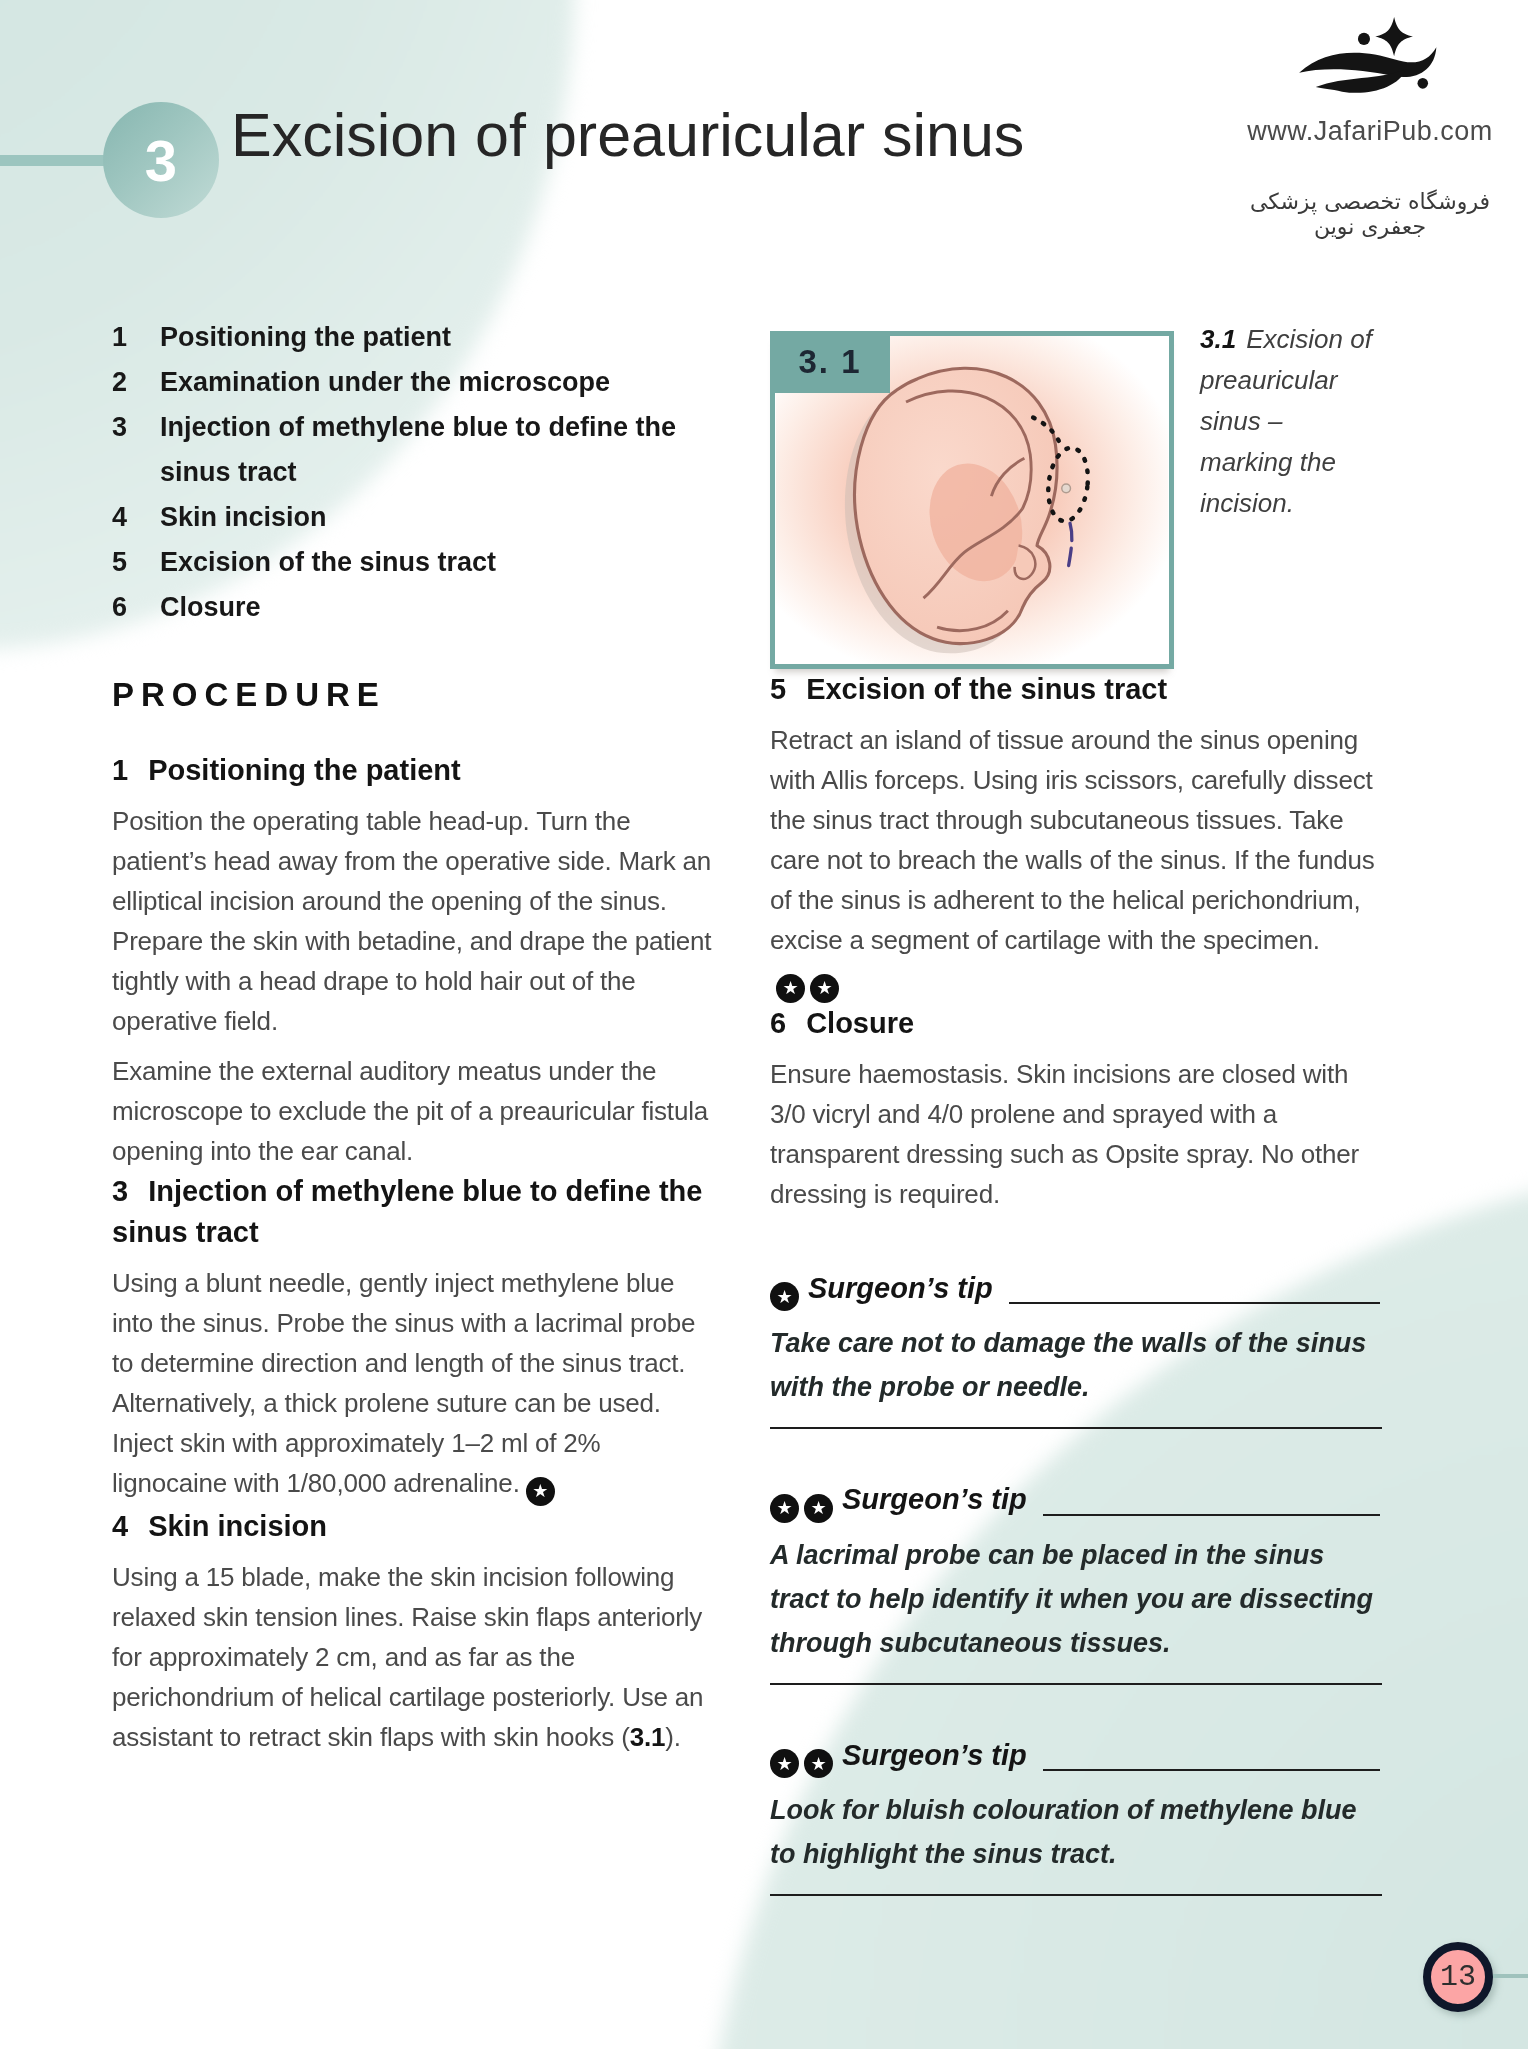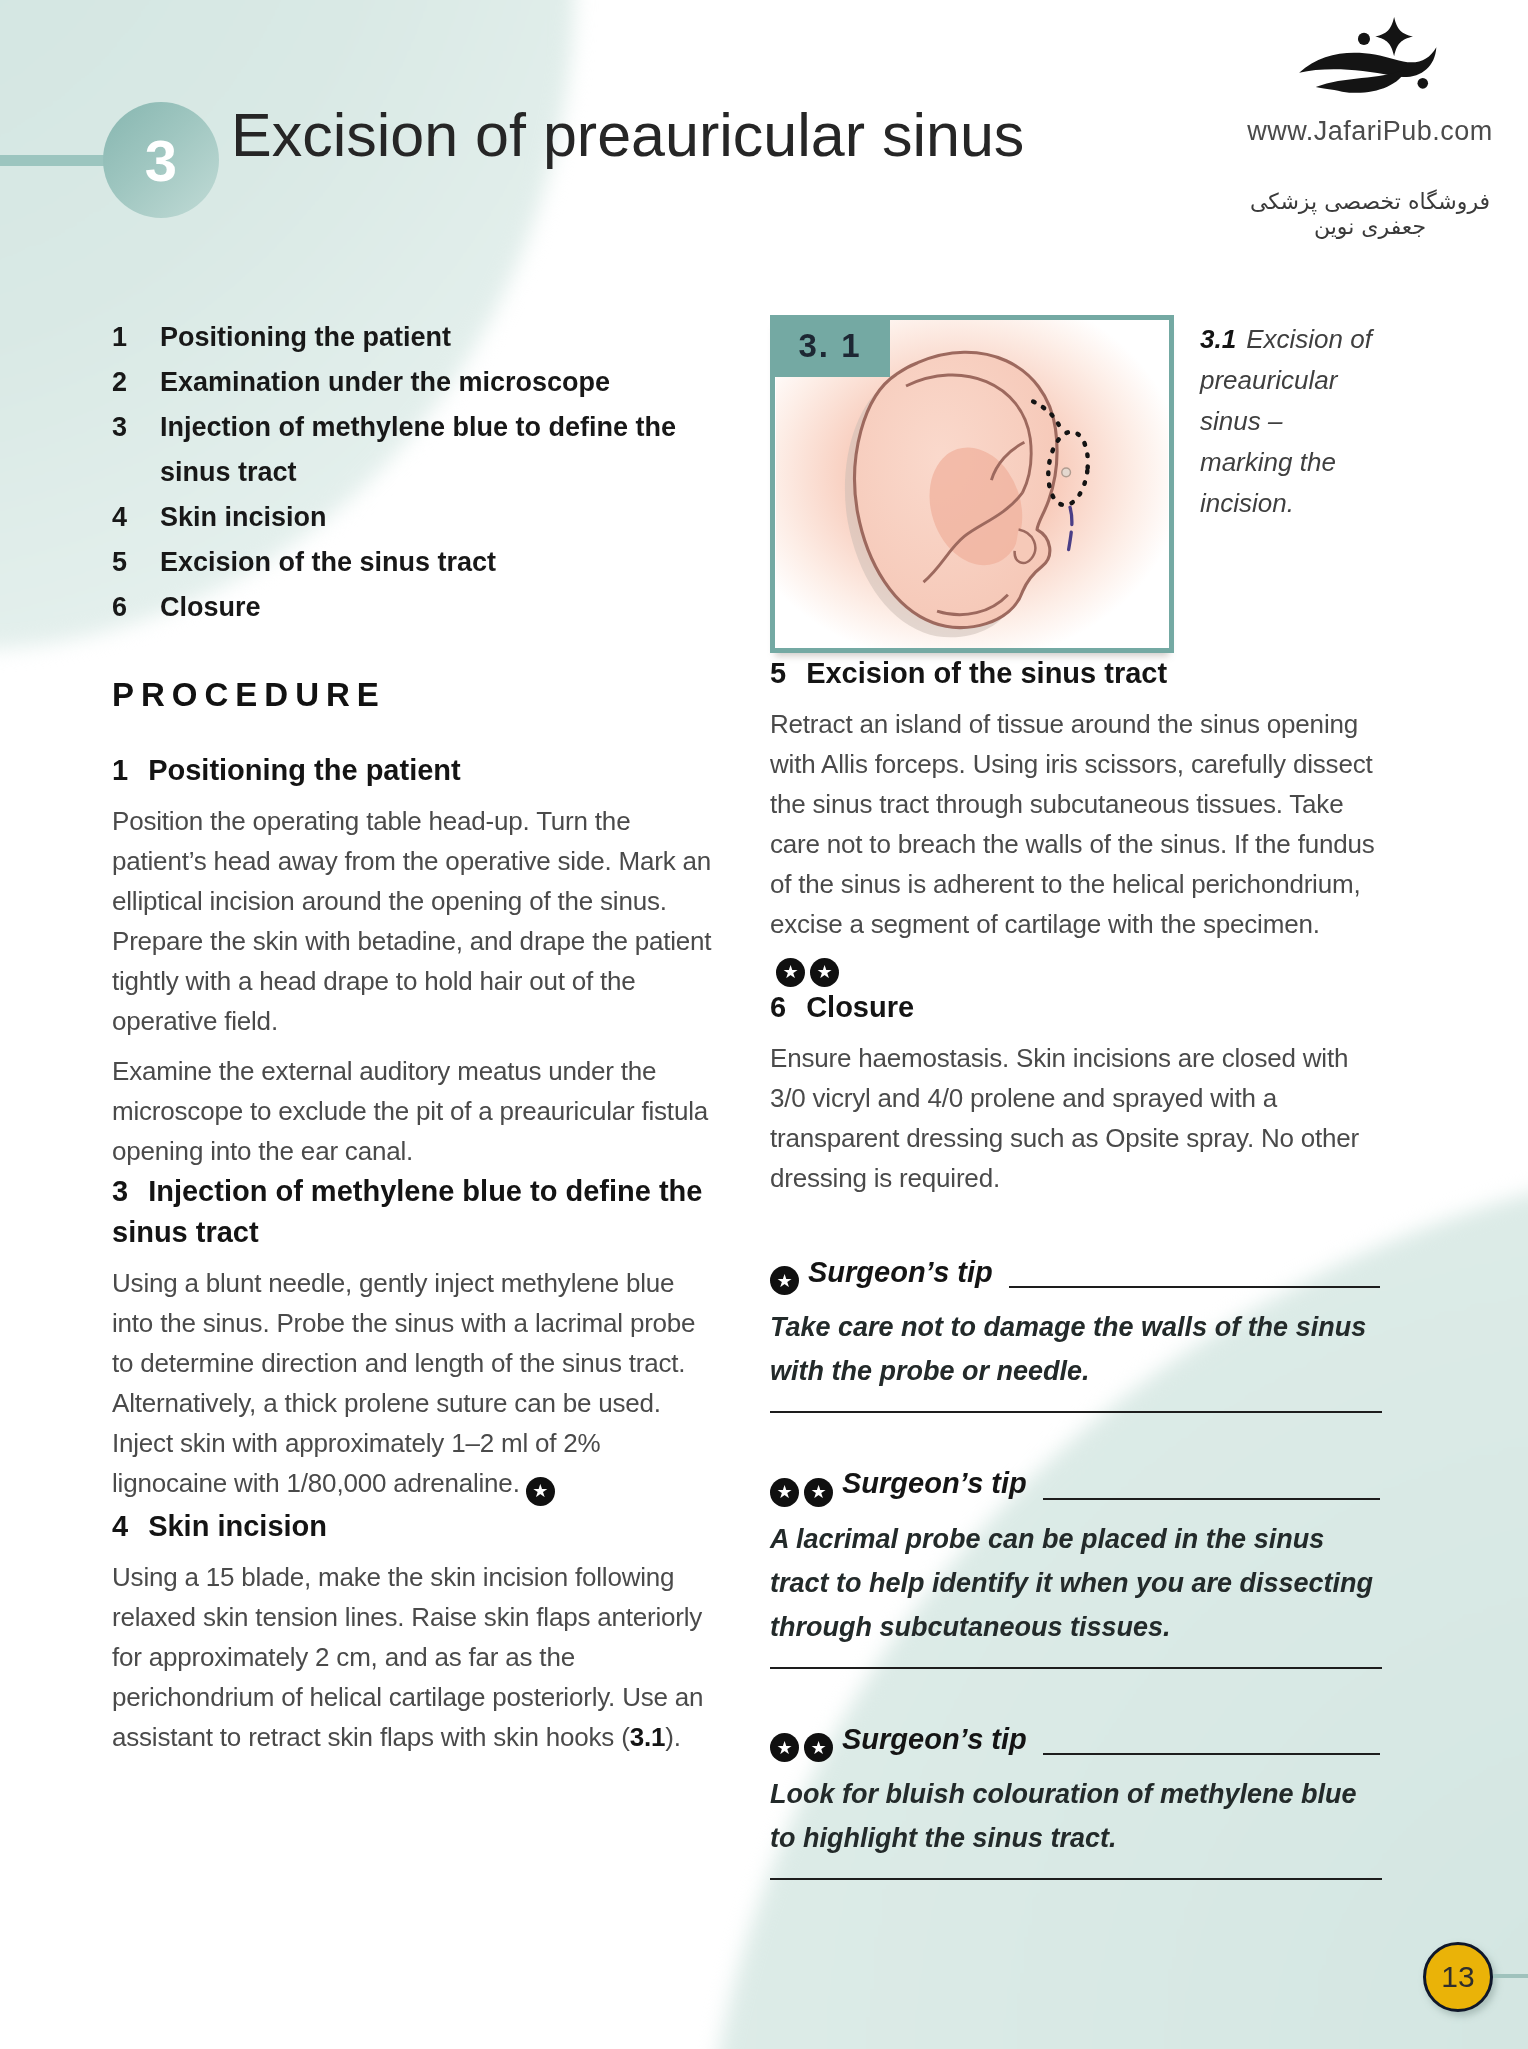--- a/index.html
+++ b/index.html
@@ -56,44 +56,45 @@
     background:#101010; color:#ffffff; font-size:18px; line-height:1;
     align-items:center; justify-content:center; vertical-align:-5px; margin-right:5px;
   }
   .stars-inline { margin-left:6px; white-space:nowrap; }
   
   .figure-row { display:flex; gap:26px; }
   .figure-box {
     position:relative; width:404px; height:338px; background:#ffffff;
     border:5px solid #74a9a3; flex:0 0 auto;
     box-shadow:0 8px 7px -5px rgba(120,110,100,0.35);
+    margin-top:16px;
   }
   .figure-tab {
     position:absolute; left:-5px; top:-5px; width:120px; height:62px;
     background:#74a9a3; color:#1d2733; font-size:33px; font-weight:800;
     display:flex; align-items:center; justify-content:center; letter-spacing:2px;
   }
   .fig-caption { width:182px; font-style:italic; font-size:26px; line-height:41px; color:#3f3f3f; padding-top:4px; }
   .fig-caption .capnum { font-style:italic; font-weight:700; color:#141414; margin-right:10px; }
   
   .tips { margin-top:58px; }
   .tip { margin-top:54px; }
   .tip:first-child { margin-top:0; }
   .tip-head { display:flex; align-items:baseline; }
   .tip-title { font-size:29px; font-weight:700; font-style:italic; color:#141414; margin-left:4px; }
   .tip-rule { flex:1; height:2px; background:#1d1d1d; margin:0 2px 7px 16px; align-self:flex-end; }
   .tip-body { font-size:27px; font-style:italic; font-weight:600; line-height:44px; color:#232a2a; margin-top:10px; }
   .tip-sep { height:2px; background:#1d1d1d; margin-top:18px; }
   
   .page-num-circle {
     position:absolute; left:1423px; top:1942px; width:70px; height:70px; border-radius:50%;
-    background:#eab308; border:3px solid #0f172a;
+    background:#fca5a5; border:8px solid #0f172a;
     box-shadow:3px 4px 7px rgba(125,150,144,0.5);
     display:flex; align-items:center; justify-content:center;
-    font-size:30px; color:#2e2e2e;
+    font-size:30px; color:#2e2e2e;font-family:Liberation Mono, monospace;
   }
   .page-num-line { position:absolute; left:1493px; top:1974px; width:35px; height:4px; background:#9fc2bc; }
 </style>
 </head>
 <body>
 
 <div class="page">
 
   <div class="blob blob-tl"></div>
   <div class="blob blob-br"></div>

